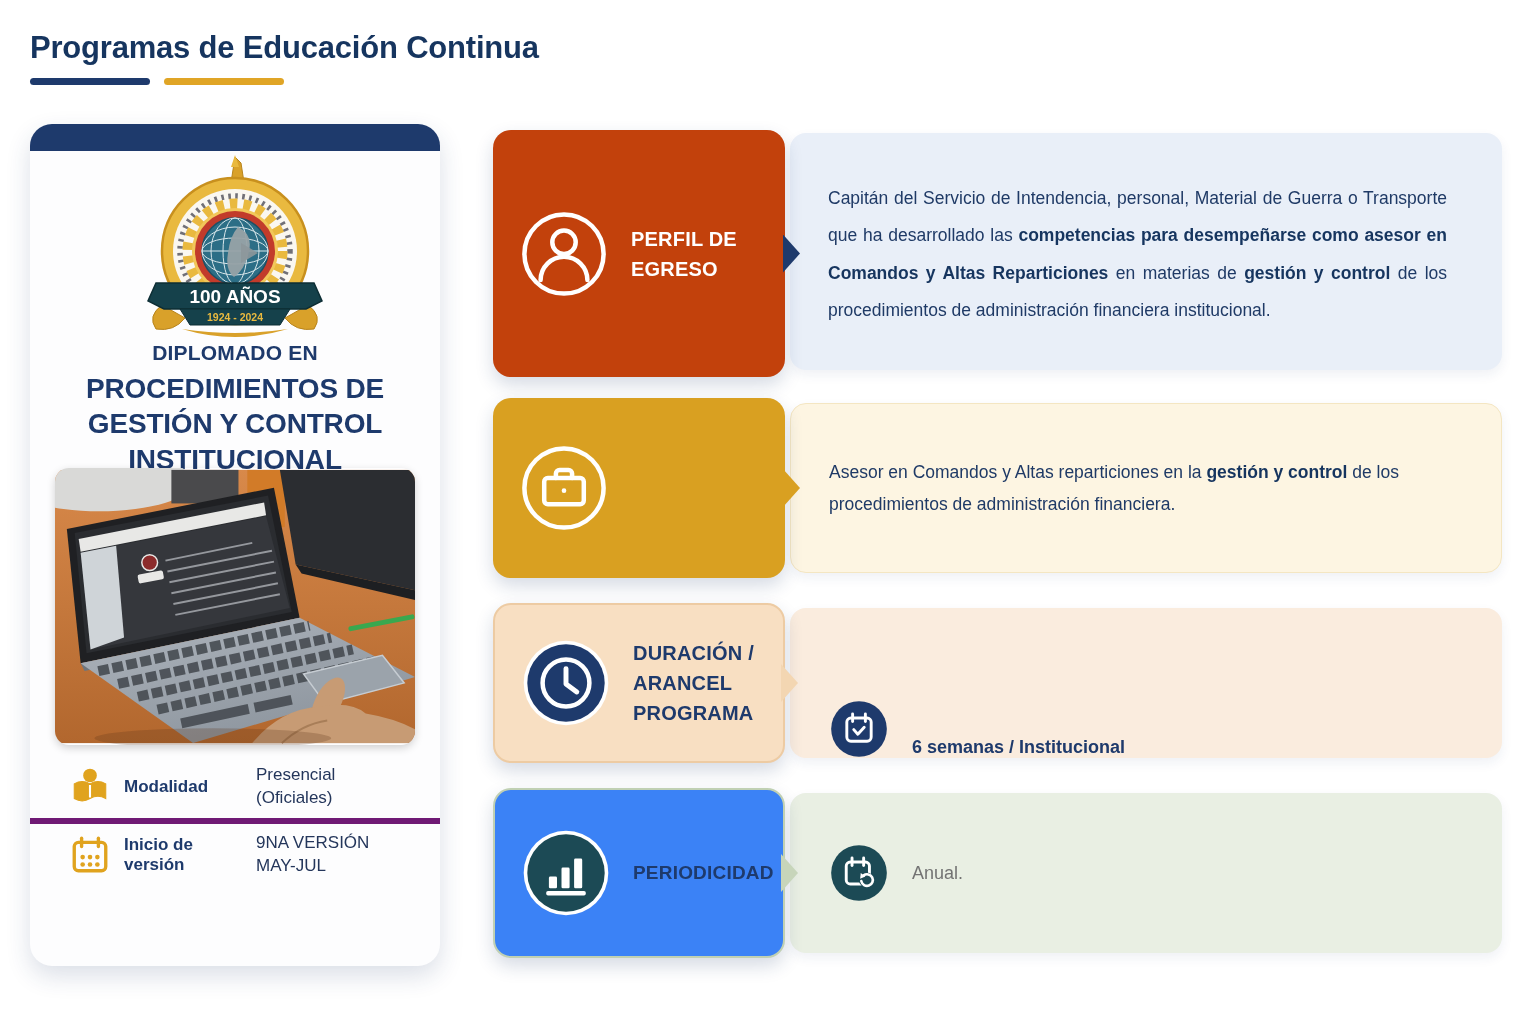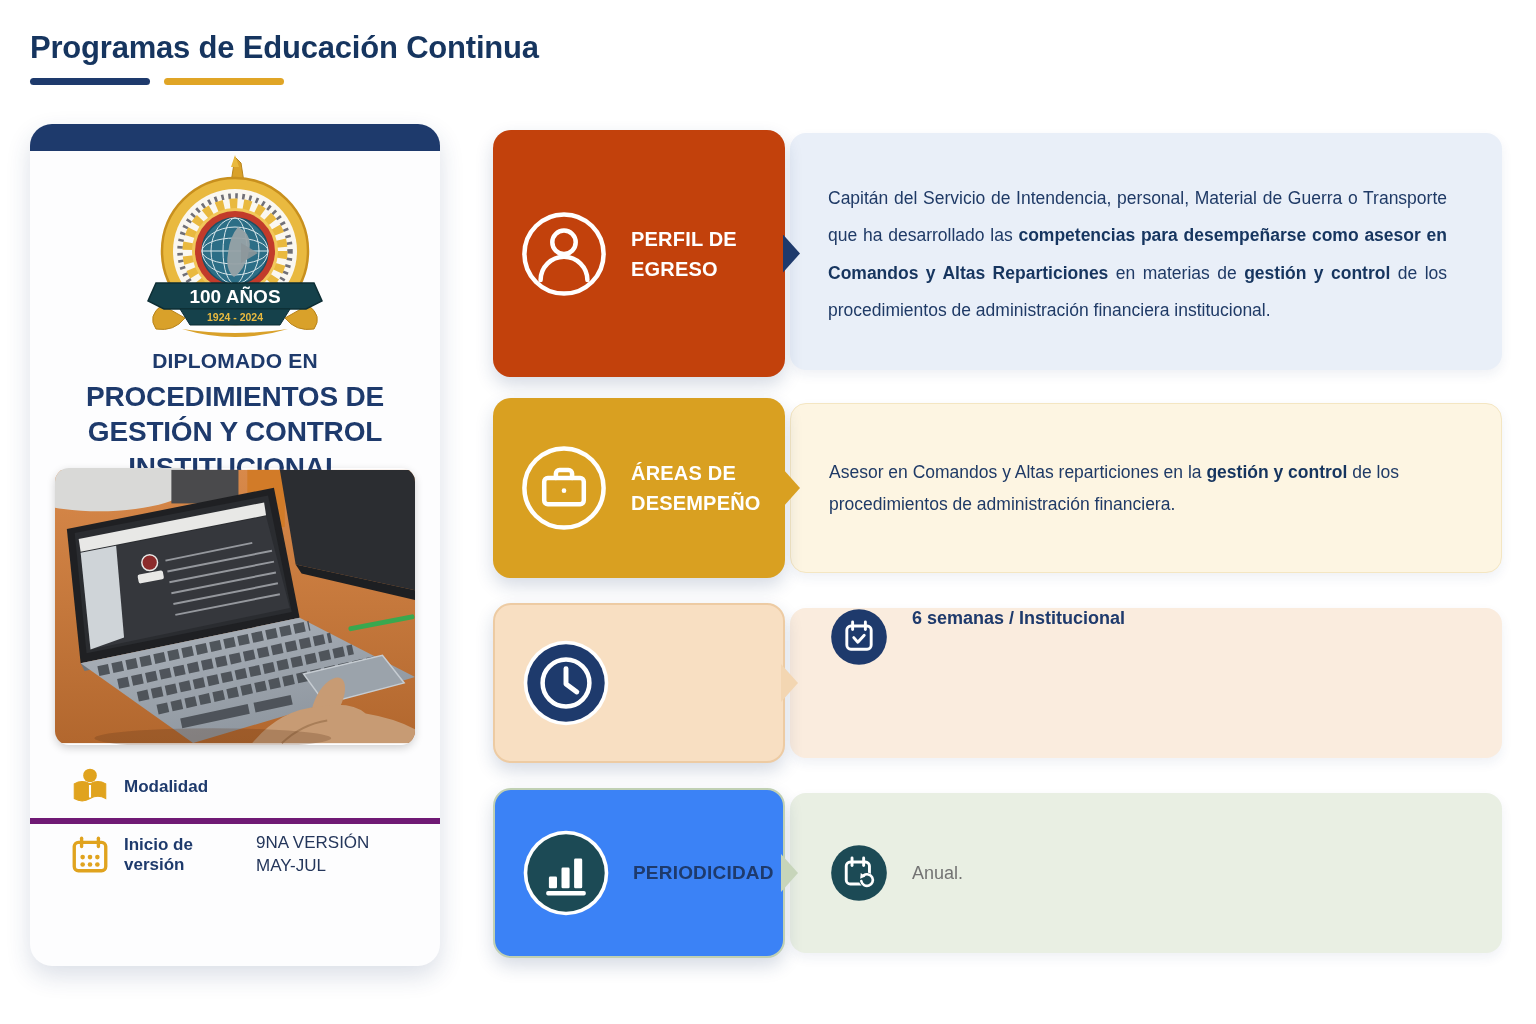--- a/index.html
+++ b/index.html
@@ -13,21 +13,21 @@
   .bar-navy { width:120px; height:7px; border-radius:4px; background:#1E3A6C; }
   .bar-gold { width:120px; height:7px; border-radius:4px; background:#E0A526; }
 
   
   .program-card { position:absolute; left:30px; top:124px; width:410px; height:842px;
       background:#FDFDFE; border-radius:22px; box-shadow:0 10px 24px rgba(30,58,108,.16);
       overflow:hidden; }
   .card-topbar { height:27px; background:#1E3A6C; }
   .emblem-wrap { display:flex; justify-content:center; margin-top:2px;align-items:flex-end; }
   .degree-type { text-align:center; font-size:21px; font-weight:700; color:#1E3A6C;
-      margin-top:8px; letter-spacing:.2px; }
+      letter-spacing:.2px; }
   .degree-title { text-align:center; font-size:28px; font-weight:700; color:#1E3A6C;
       line-height:1.26; margin:6px 18px 0 18px; letter-spacing:-0.2px; }
   .program-photo { position:absolute; left:25px; top:344px; width:360px; height:277px;
       border-radius:14px; overflow:hidden; box-shadow:0 3px 8px rgba(0,0,0,.18); }
   .details { position:absolute; left:0; top:632px; width:441px; }
   .detail-row { display:flex; align-items:center; min-height:62px; padding:8px 20px 8px 36px; }
   .detail-row + .detail-row { border-top:6px solid #701a75; }
   .detail-icon { width:48px; flex:0 0 48px; display:flex; justify-content:center; }
   .detail-label { width:142px; flex:0 0 142px; font-size:17px; font-weight:700;
       color:#1E3A6C; padding-left:10px; }
@@ -59,21 +59,21 @@
   .tag-areas .tag-label { color:#ffffff; }
   .panel-areas { top:403px; height:170px; background:#FDF5E2; border:1px solid #F4E6C2;
       display:flex; align-items:center; padding:0 85px 0 38px; }
   .panel-areas p { font-size:17.5px; color:#1F3A66; line-height:1.85; }
 
   
   .tag-duracion { top:603px; height:160px; background:#F8DFC2; border:2px solid #EDCBA3; }
   .tag-duracion .tag-arrow { background:#F3D6B2; }
   .tag-duracion .tag-label { color:#1E3A6C; }
   .panel-duracion { top:608px; height:150px; background:#FAECDE;
-      display:flex; align-items:flex-start; gap:24px; padding-left:40px; }
+      display:flex; align-items:flex-end; gap:24px; padding-left:40px; }
 
   
   .tag-periodicidad { top:788px; height:170px; background:#3b82f6; border:2px solid #C0D0B3; }
   .tag-periodicidad .tag-arrow { background:#C7D5BA; }
   .tag-periodicidad .tag-label { color:#1E3A6C; width:160px; font-size:19px; }
   .panel-periodicidad { top:793px; height:160px; background:#E9EFE3;
       display:flex; align-items:center; gap:24px; padding-left:40px; }
 
   .value-circle { width:58px; height:58px; flex:0 0 58px; }
   .value-text-bold { font-size:18px; font-weight:700; color:#1E3A6C; }
@@ -193,20 +193,21 @@
   <div class="details">
     <div class="detail-row">
       <span class="detail-icon">
         <svg width="42" height="42" viewBox="0 0 40 40">
           <circle cx="20" cy="9" r="6.5" fill="#E0A31E"></circle>
           <path d="M5 17 q7.5 -4.5 15 0 q7.5 -4.5 15 0 v14 q-7.5 -4.5 -15 0 q-7.5 4.5 -15 0 z" fill="#E0A31E" stroke="#E0A31E" stroke-width="1"></path>
           <line x1="20" y1="18" x2="20" y2="30" stroke="#ffffff" stroke-width="2"></line>
         </svg>
       </span>
       <span class="detail-label">Modalidad</span>
+      <span class="detail-value">Presencial (Oficiales)</span>
     </div>
     <div class="detail-row">
       <span class="detail-icon">
         <svg width="42" height="42" viewBox="0 0 40 40">
           <rect x="5" y="8" width="30" height="27" rx="4" fill="none" stroke="#E0A31E" stroke-width="3.2"></rect>
           <line x1="12" y1="4" x2="12" y2="12" stroke="#E0A31E" stroke-width="3.2" stroke-linecap="round"></line>
           <line x1="28" y1="4" x2="28" y2="12" stroke="#E0A31E" stroke-width="3.2" stroke-linecap="round"></line>
           <g fill="#E0A31E">
             <circle cx="13" cy="22" r="2.2"></circle>
               <circle cx="20" cy="22" r="2.2"></circle>
@@ -240,36 +241,36 @@
 
 <div class="tag-card tag-areas">
   <span class="tag-circle">
     <svg width="90" height="90" viewBox="0 0 100 100" fill="none" stroke="#ffffff" stroke-width="5" stroke-linecap="round" stroke-linejoin="round">
       <circle cx="50" cy="50" r="44"></circle>
       <rect x="28" y="39" width="44" height="29" rx="4"></rect>
       <path d="M41 39 v-5 a4 4 0 0 1 4 -4 h10 a4 4 0 0 1 4 4 v5"></path>
       <circle cx="50" cy="53" r="2.6" fill="#ffffff" stroke="none"></circle>
     </svg>
   </span>
-  <span class="tag-label">ÁREAS DE DESEMPEÑO</span>
   <span class="tag-arrow"></span>
 </div>
 <div class="panel panel-areas">
   <p><span>Asesor en Comandos y Altas reparticiones en la </span><span class="seg-b">gestión y control</span><span> de los procedimientos de administración financiera.</span></p>
 </div>
 
 <div class="tag-card tag-duracion">
   <span class="tag-circle">
     <svg width="90" height="90" viewBox="0 0 100 100">
       <circle cx="50" cy="50" r="47" fill="#ffffff"></circle>
       <circle cx="50" cy="50" r="43" fill="#1E3A6C"></circle>
       <circle cx="50" cy="50" r="26" fill="none" stroke="#ffffff" stroke-width="5"></circle>
       <path d="M50 34 V51 L62 60" fill="none" stroke="#ffffff" stroke-width="5.5" stroke-linecap="round" stroke-linejoin="round"></path>
     </svg>
   </span>
+  <span class="tag-label">DURACIÓN / ARANCEL PROGRAMA</span>
   <span class="tag-arrow"></span>
 </div>
 <div class="panel panel-duracion">
   <span class="value-circle">
     <svg width="58" height="58" viewBox="0 0 100 100">
       <circle cx="50" cy="50" r="48" fill="#1E3A6C"></circle>
       <rect x="29" y="31" width="42" height="40" rx="7" fill="none" stroke="#ffffff" stroke-width="5"></rect>
       <line x1="39" y1="24" x2="39" y2="37" stroke="#ffffff" stroke-width="5" stroke-linecap="round"></line>
       <line x1="61" y1="24" x2="61" y2="37" stroke="#ffffff" stroke-width="5" stroke-linecap="round"></line>
       <path d="M41 51 l7 8 l11 -12" fill="none" stroke="#ffffff" stroke-width="5" stroke-linecap="round" stroke-linejoin="round"></path>

